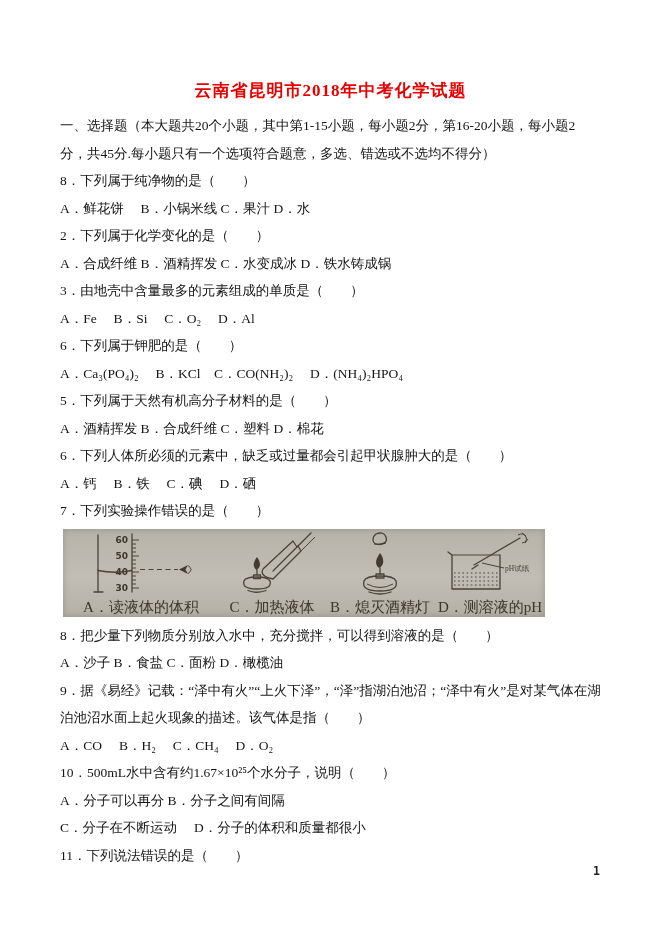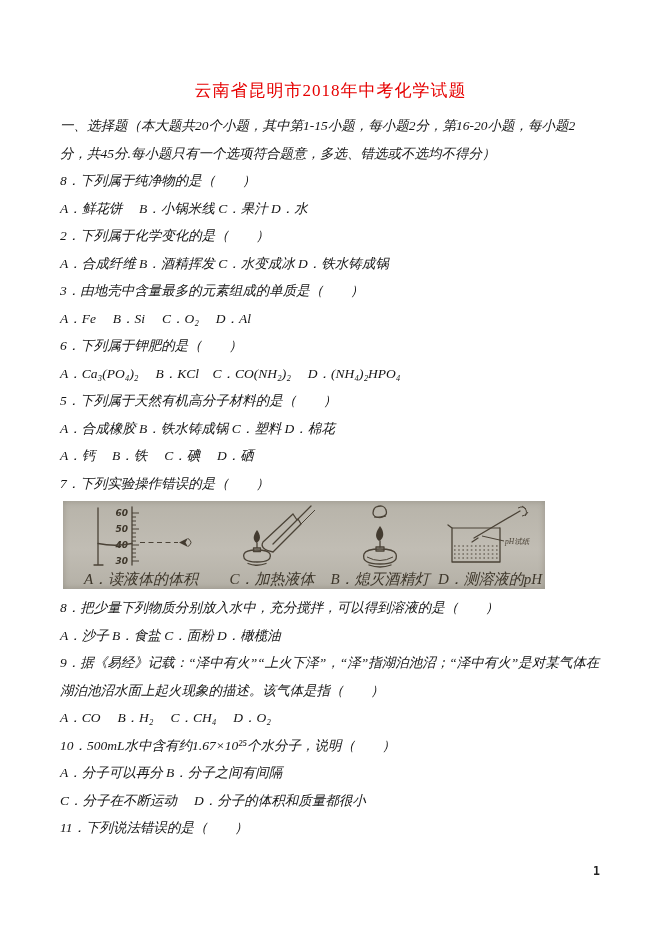--- a/index.html
+++ b/index.html
@@ -3,26 +3,26 @@
 <meta charset="utf-8">
 <style>
   html,body { margin:0; padding:0; background:#ffffff; }
   .page {
     position:relative; width:661px; height:935px; background:#ffffff;
     font-family:"Liberation Serif","DejaVu Serif",serif; color:#141414;
     overflow:hidden;
   }
   .title {
     margin:0; position:absolute; top:79px; left:0; right:0;
-    text-align:center; font-size:17px; font-weight:normal; color:#e60000;
+    text-align:center; font-size:17px; font-weight:bold; color:#e60000;
     letter-spacing:1px;
   }
   .content {
     position:absolute; top:112px; left:60px; width:541px;
-    font-size:13.5px; line-height:27.5px;font-style:italic;
+    font-size:13.5px; line-height:27.5px;
   }
   p.line { margin:0; padding:0; }
   
   .figure {
     width:482px; height:88px; margin:4px 0 5px 3px;
     background:linear-gradient(180deg,#b7b3a9 0%, #c1bdb4 55%, #b4b0a6 100%);
     display:flex; align-items:stretch; box-shadow:inset 0 0 6px rgba(90,85,75,.35);
   }
   .fig-item { display:flex; flex-direction:column; align-items:center; justify-content:flex-end; padding-bottom:3px; }
   .fig-item .art { flex:1 1 auto; display:flex; align-items:center; justify-content:center; }
@@ -59,22 +59,23 @@
     <p class="line">2．下列属于化学变化的是（　　）</p>
     <p class="line">A．合成纤维 B．酒精挥发 C．水变成冰 D．铁水铸成锅</p>
 
     <p class="line">3．由地壳中含量最多的元素组成的单质是（　　）</p>
     <p class="line">A．Fe　 B．Si　 C．O₂　 D．Al</p>
 
     <p class="line">6．下列属于钾肥的是（　　）</p>
     <p class="line">A．Ca₃(PO₄)₂　 B．KCl　C．CO(NH₂)₂　 D．(NH₄)₂HPO₄</p>
 
     <p class="line">5．下列属于天然有机高分子材料的是（　　）</p>
-    <p class="line">A．合成橡胶 B．铁水铸成锅 C．塑料 D．棉花</p>
+    <p class="line">A．酒精挥发 B．合成纤维 C．塑料 D．棉花</p>
 
+    <p class="line">6．下列人体所必须的元素中，缺乏或过量都会引起甲状腺肿大的是（　　）</p>
     <p class="line">A．钙　 B．铁　 C．碘　 D．硒</p>
 
     <p class="line">7．下列实验操作错误的是（　　）</p>
 
     <div class="figure">
 
       <div class="fig-item fig-a">
         <div class="art">
           <svg width="130" height="64" viewBox="0 0 130 64">
             <path class="stroke" d="M22,3 V59 M18,60 H27"></path>

